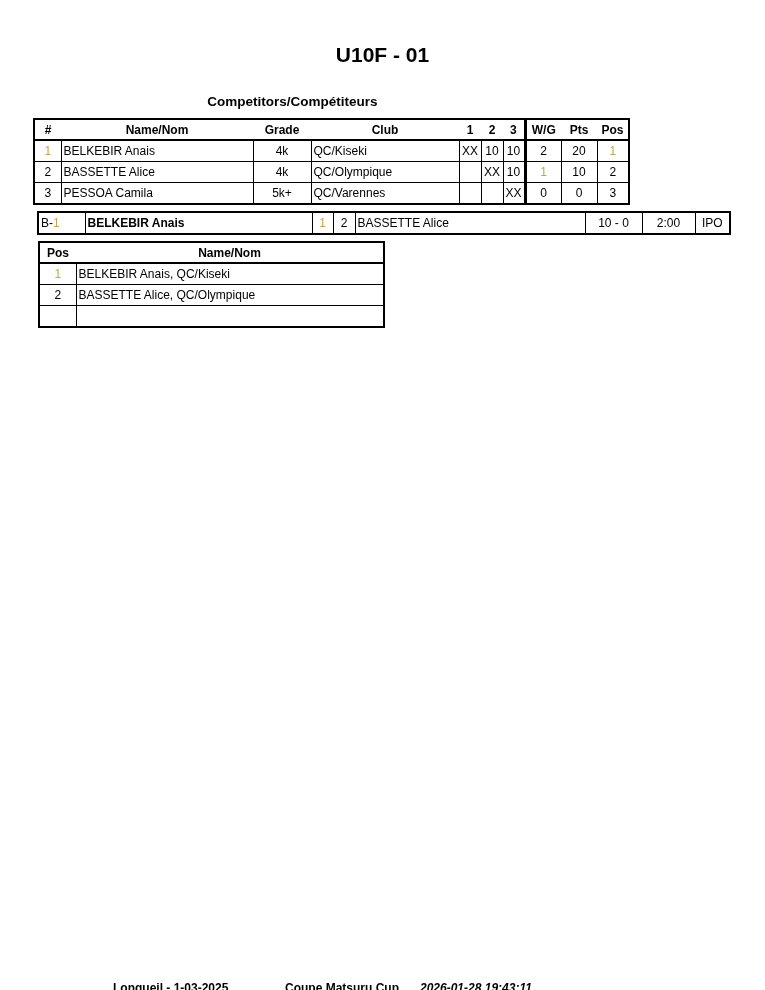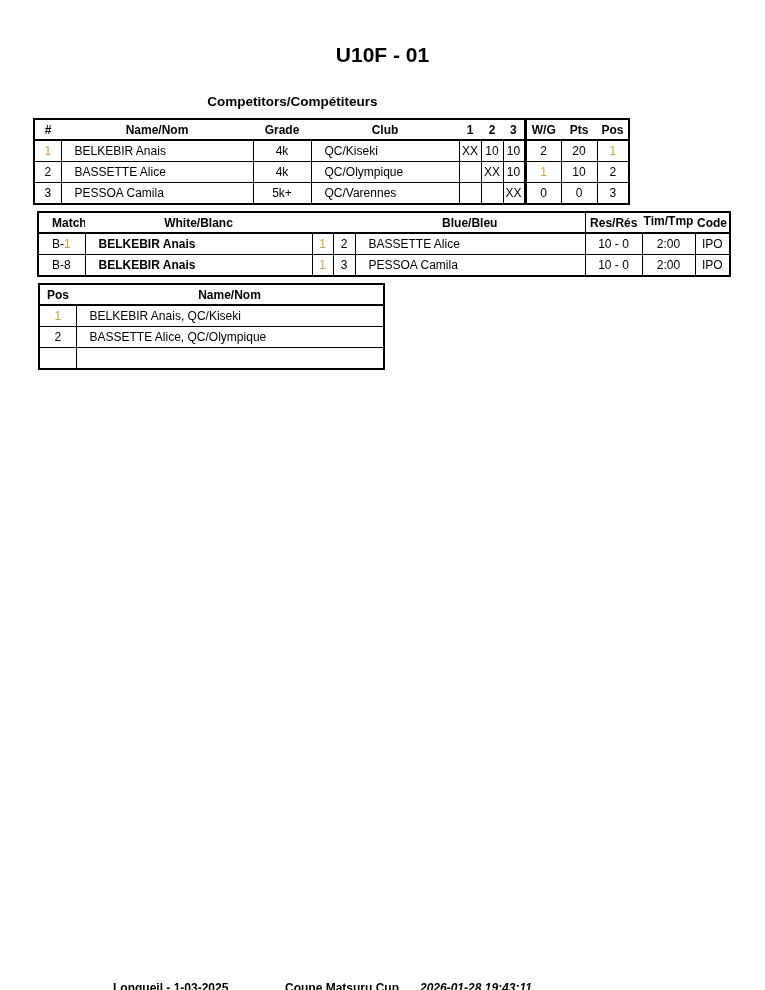--- a/index.html
+++ b/index.html
@@ -10,21 +10,21 @@
   .h-comp{width:595px;margin:27px 0 0 33px;left:-38px;}
   .h-match{width:692px;margin:21px 0 0 37px;}
   .h-res{width:345px;margin:21px 0 0 38px;}
   table.t{border-collapse:collapse;table-layout:fixed;border:2.5px solid #000;}
   .t-comp{width:595px;margin:9px 0 0 33px;}
   .t-match{width:692px;margin:6px 0 0 37px;}
   .t-res{width:345px;margin:6px 0 0 38px;}
   .t th,.t td{border:1px solid #000;font-size:12px;overflow:hidden;white-space:nowrap;padding:0;}
   .t td{height:20px;}
   .t th{height:19px;font-weight:bold;border-left:none;border-right:none;border-bottom:2.5px solid #000;}
-  .l{text-align:left;padding:0 13px !important;}
+  .l{text-align:left;padding:0 2px !important;}
   .c{text-align:center;}
   .b{font-weight:bold;}
   .sep-l{border-left:3px solid #000 !important;}
   .thin-l{border-left:1px solid #000 !important;}
   .gold{color:var(--gold,#C8A44A);}
   .raised{position:relative;top:-2px;display:inline-block;}
   .footer-item{position:absolute;top:964px;font-size:12px;font-weight:bold;white-space:nowrap;text-align:right;}
   .f-left{left:113px;} .f-center{left:285px;} .f-right{left:420px;font-style:italic;}
 </style>
 </head>
@@ -105,46 +105,26 @@
       <col style="width:47px">
         <col style="width:227px">
         <col style="width:21px">
         <col style="width:22px">
       <col style="width:230px">
         <col style="width:57px">
         <col style="width:53px">
         <col style="width:35px">
     </colgroup>
     <tbody>
-        <tr>
-      <th class="l">Match</th>
-      <th class="c">White/Blanc</th>
-      <th></th>
-      <th></th>
-      <th class="c">Blue/Bleu</th>
-      <th class="c thin-l">Res/Rés</th>
-      <th class="c"><span class="raised">Tim/Tmp</span></th>
-      <th class="c">Code</th>
-    </tr>
     <tr>
       <td class="l"><span>B-</span><span class="gold">1</span></td>
       <td class="l b">BELKEBIR Anais</td>
       <td class="c gold">1</td>
       <td class="c">2</td>
       <td class="l">BASSETTE Alice</td>
-      <td class="c">10 - 0</td>
-      <td class="c">2:00</td>
-      <td class="c">IPO</td>
-    </tr>
-    <tr>
-      <td class="l"><span>B-</span><span>8</span></td>
-      <td class="l b">BELKEBIR Anais</td>
-      <td class="c gold">1</td>
-      <td class="c">3</td>
-      <td class="l">PESSOA Camila</td>
       <td class="c">10 - 0</td>
       <td class="c">2:00</td>
       <td class="c">IPO</td>
     </tr>
   </tbody>
     </table>
 
   <table class="t t-res">
     <colgroup>
         <col style="width:37px">

